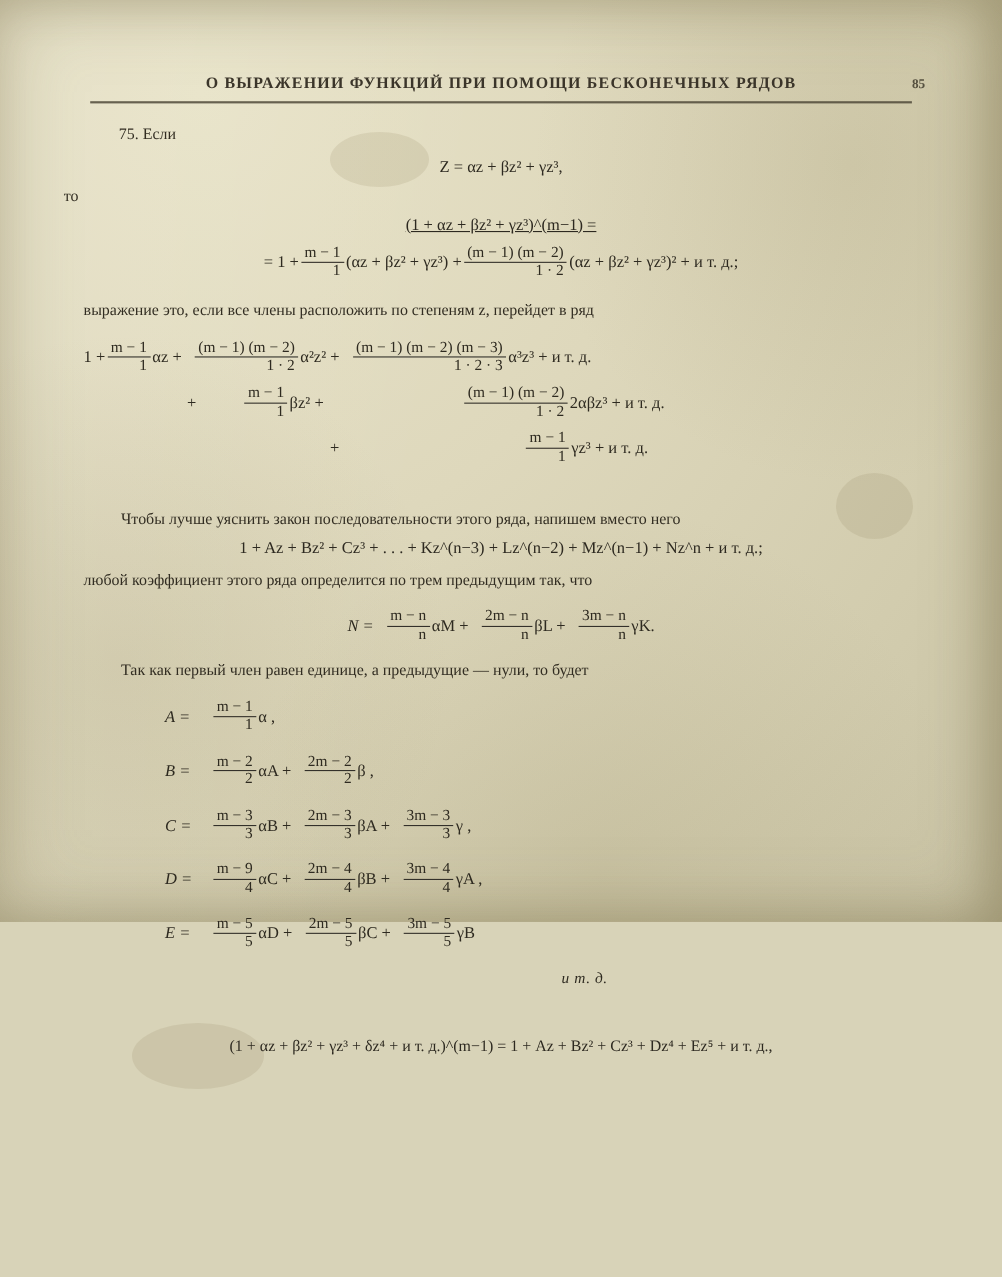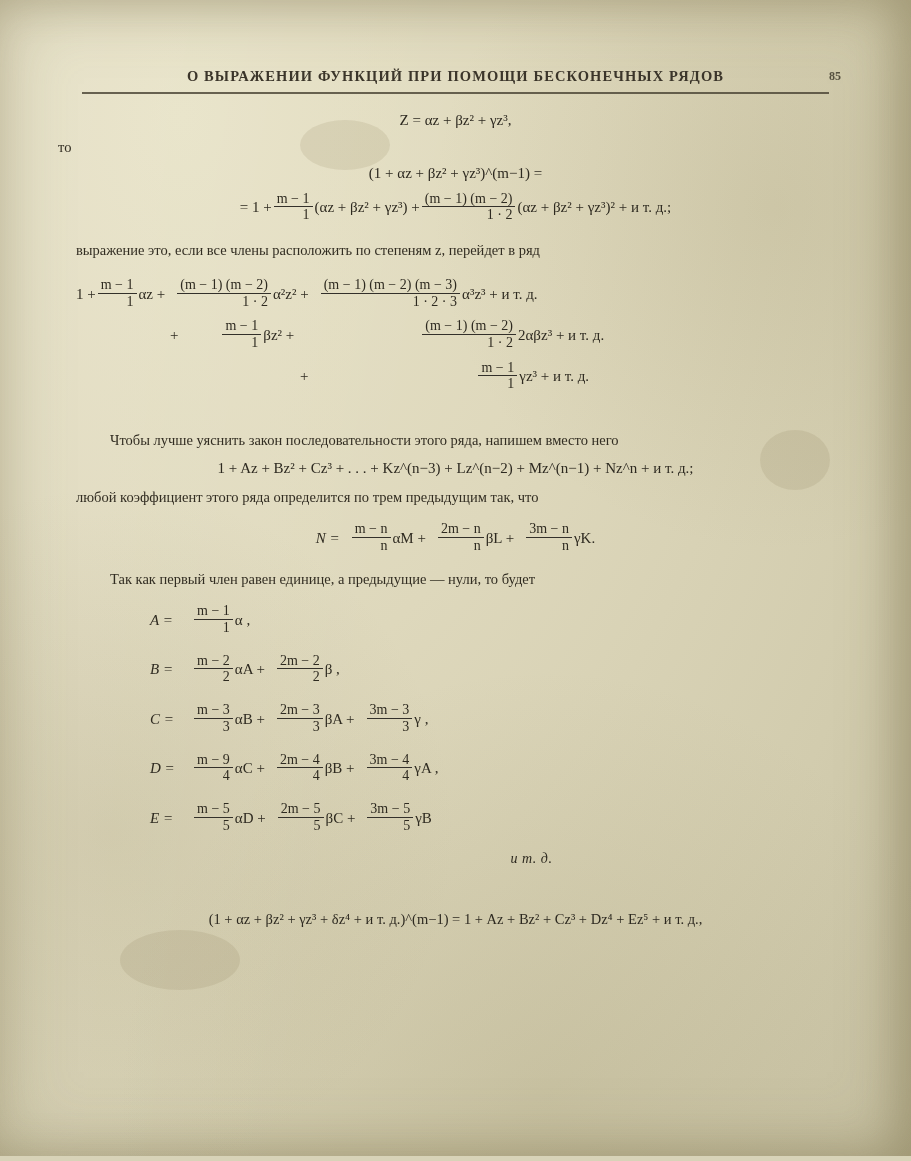--- a/index.html
+++ b/index.html
@@ -4,21 +4,21 @@
 <style>
   html,body{margin:0;padding:0;}
   body{
     width:911px;height:1161px;
     background:#d8d3b8;
     font-family:"Liberation Serif", serif;
     overflow:hidden;
   }
   .page{
     position:relative;
-    width:911px;height:1156px;
+    width:911px;height:838px;
     background:
       radial-gradient(ellipse at 20% 10%, #e8e3c8 0%, #ded8bc 40%, #d2ccae 75%, #c8c2a4 100%);
     box-sizing:border-box;
   }
   
   .page:before{
     content:"";position:absolute;inset:0;
     background:
       radial-gradient(circle at 85% 18%, rgba(160,150,110,.20) 0%, rgba(160,150,110,0) 28%),
       radial-gradient(circle at 12% 72%, rgba(150,140,100,.16) 0%, rgba(150,140,100,0) 30%),
@@ -139,26 +139,27 @@
   <div class="smudge" style="left:120px;top:930px;width:120px;height:60px;"></div>
 
   <div class="content">
 
     <div class="runhead">
       <span>О ВЫРАЖЕНИИ ФУНКЦИЙ ПРИ ПОМОЩИ БЕСКОНЕЧНЫХ РЯДОВ</span>
       <span class="pageno">85</span>
     </div>
     <div class="rule"></div>
 
+    <div class="para" style="margin-left:50px;">75. Если</div>
 
     <div class="math">Z = αz + βz² + γz³,</div>
 
     <div class="para" style="margin-left:0px;margin-top:-2px;">то</div>
 
-    <div class="math" style="margin-top:6px;">
+    <div class="math" style="margin-top:6px;text-decoration:underline;">
       <span>(1 + αz + βz² + γz³)^(m−1) =</span>
     </div>
 
     <div class="eqline">
       <span>= 1 +</span>
       <span class="frac">
         <span class="num">m − 1</span>
         <span class="den">1</span>
       </span>
       <span>(αz + βz² + γz³) +</span>

